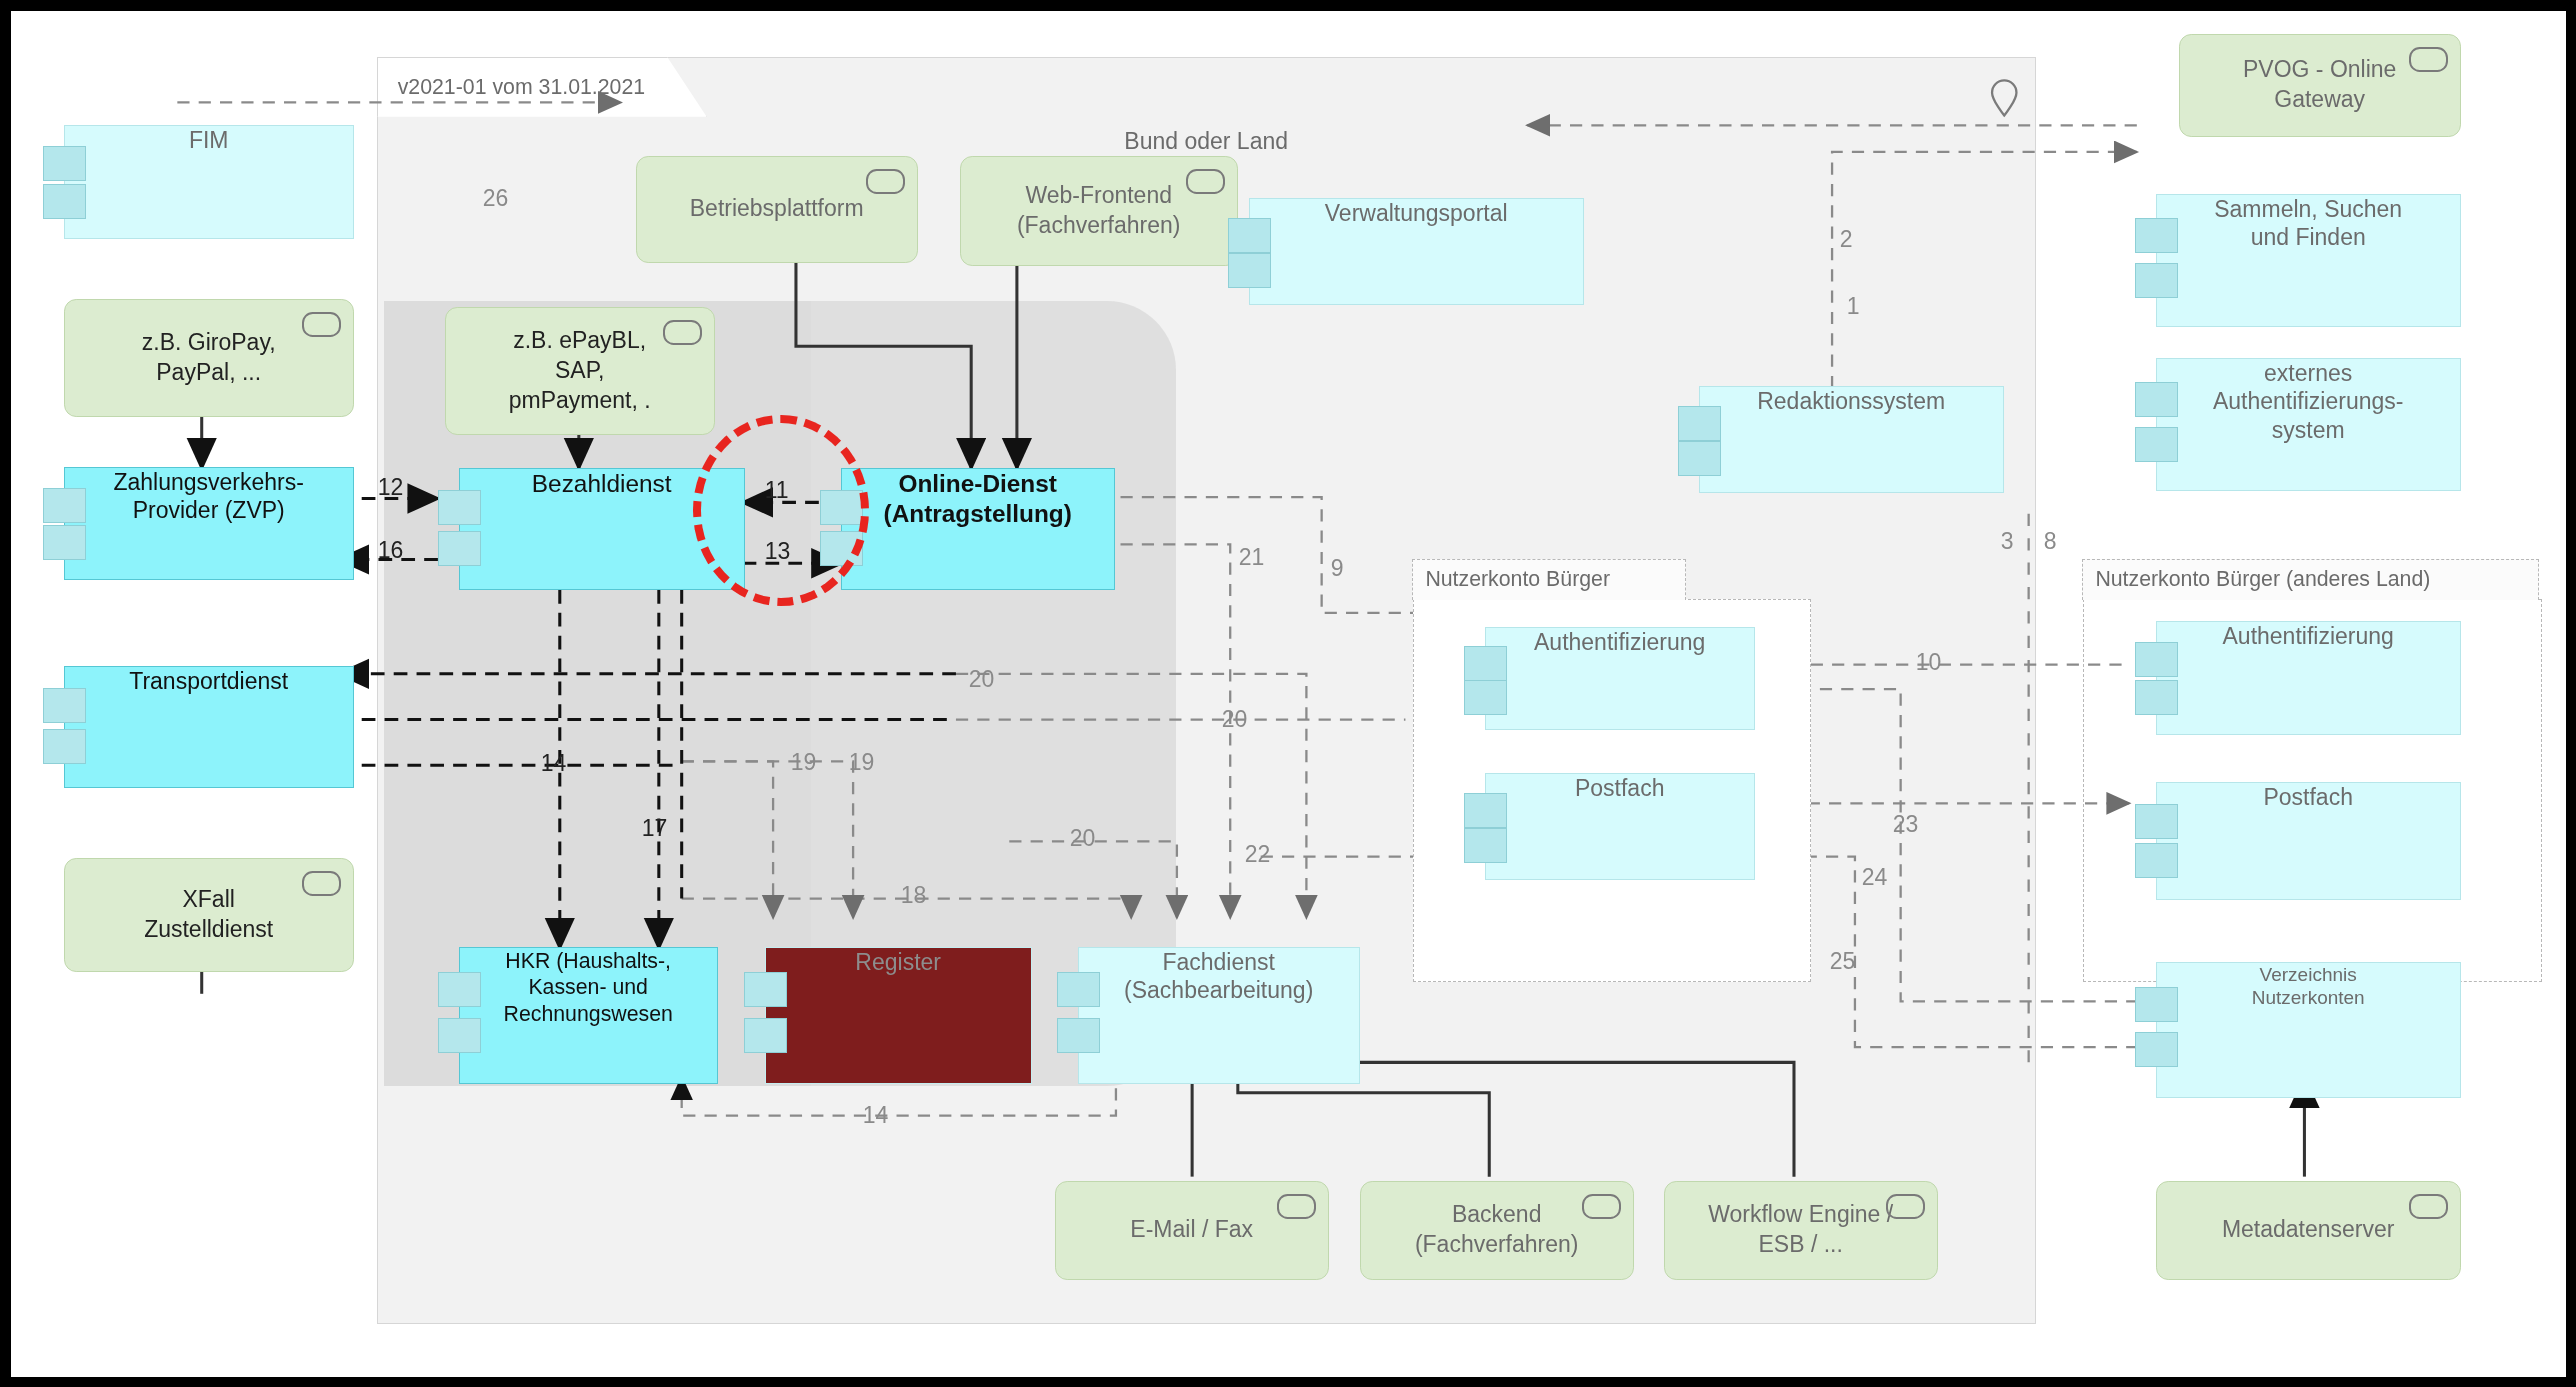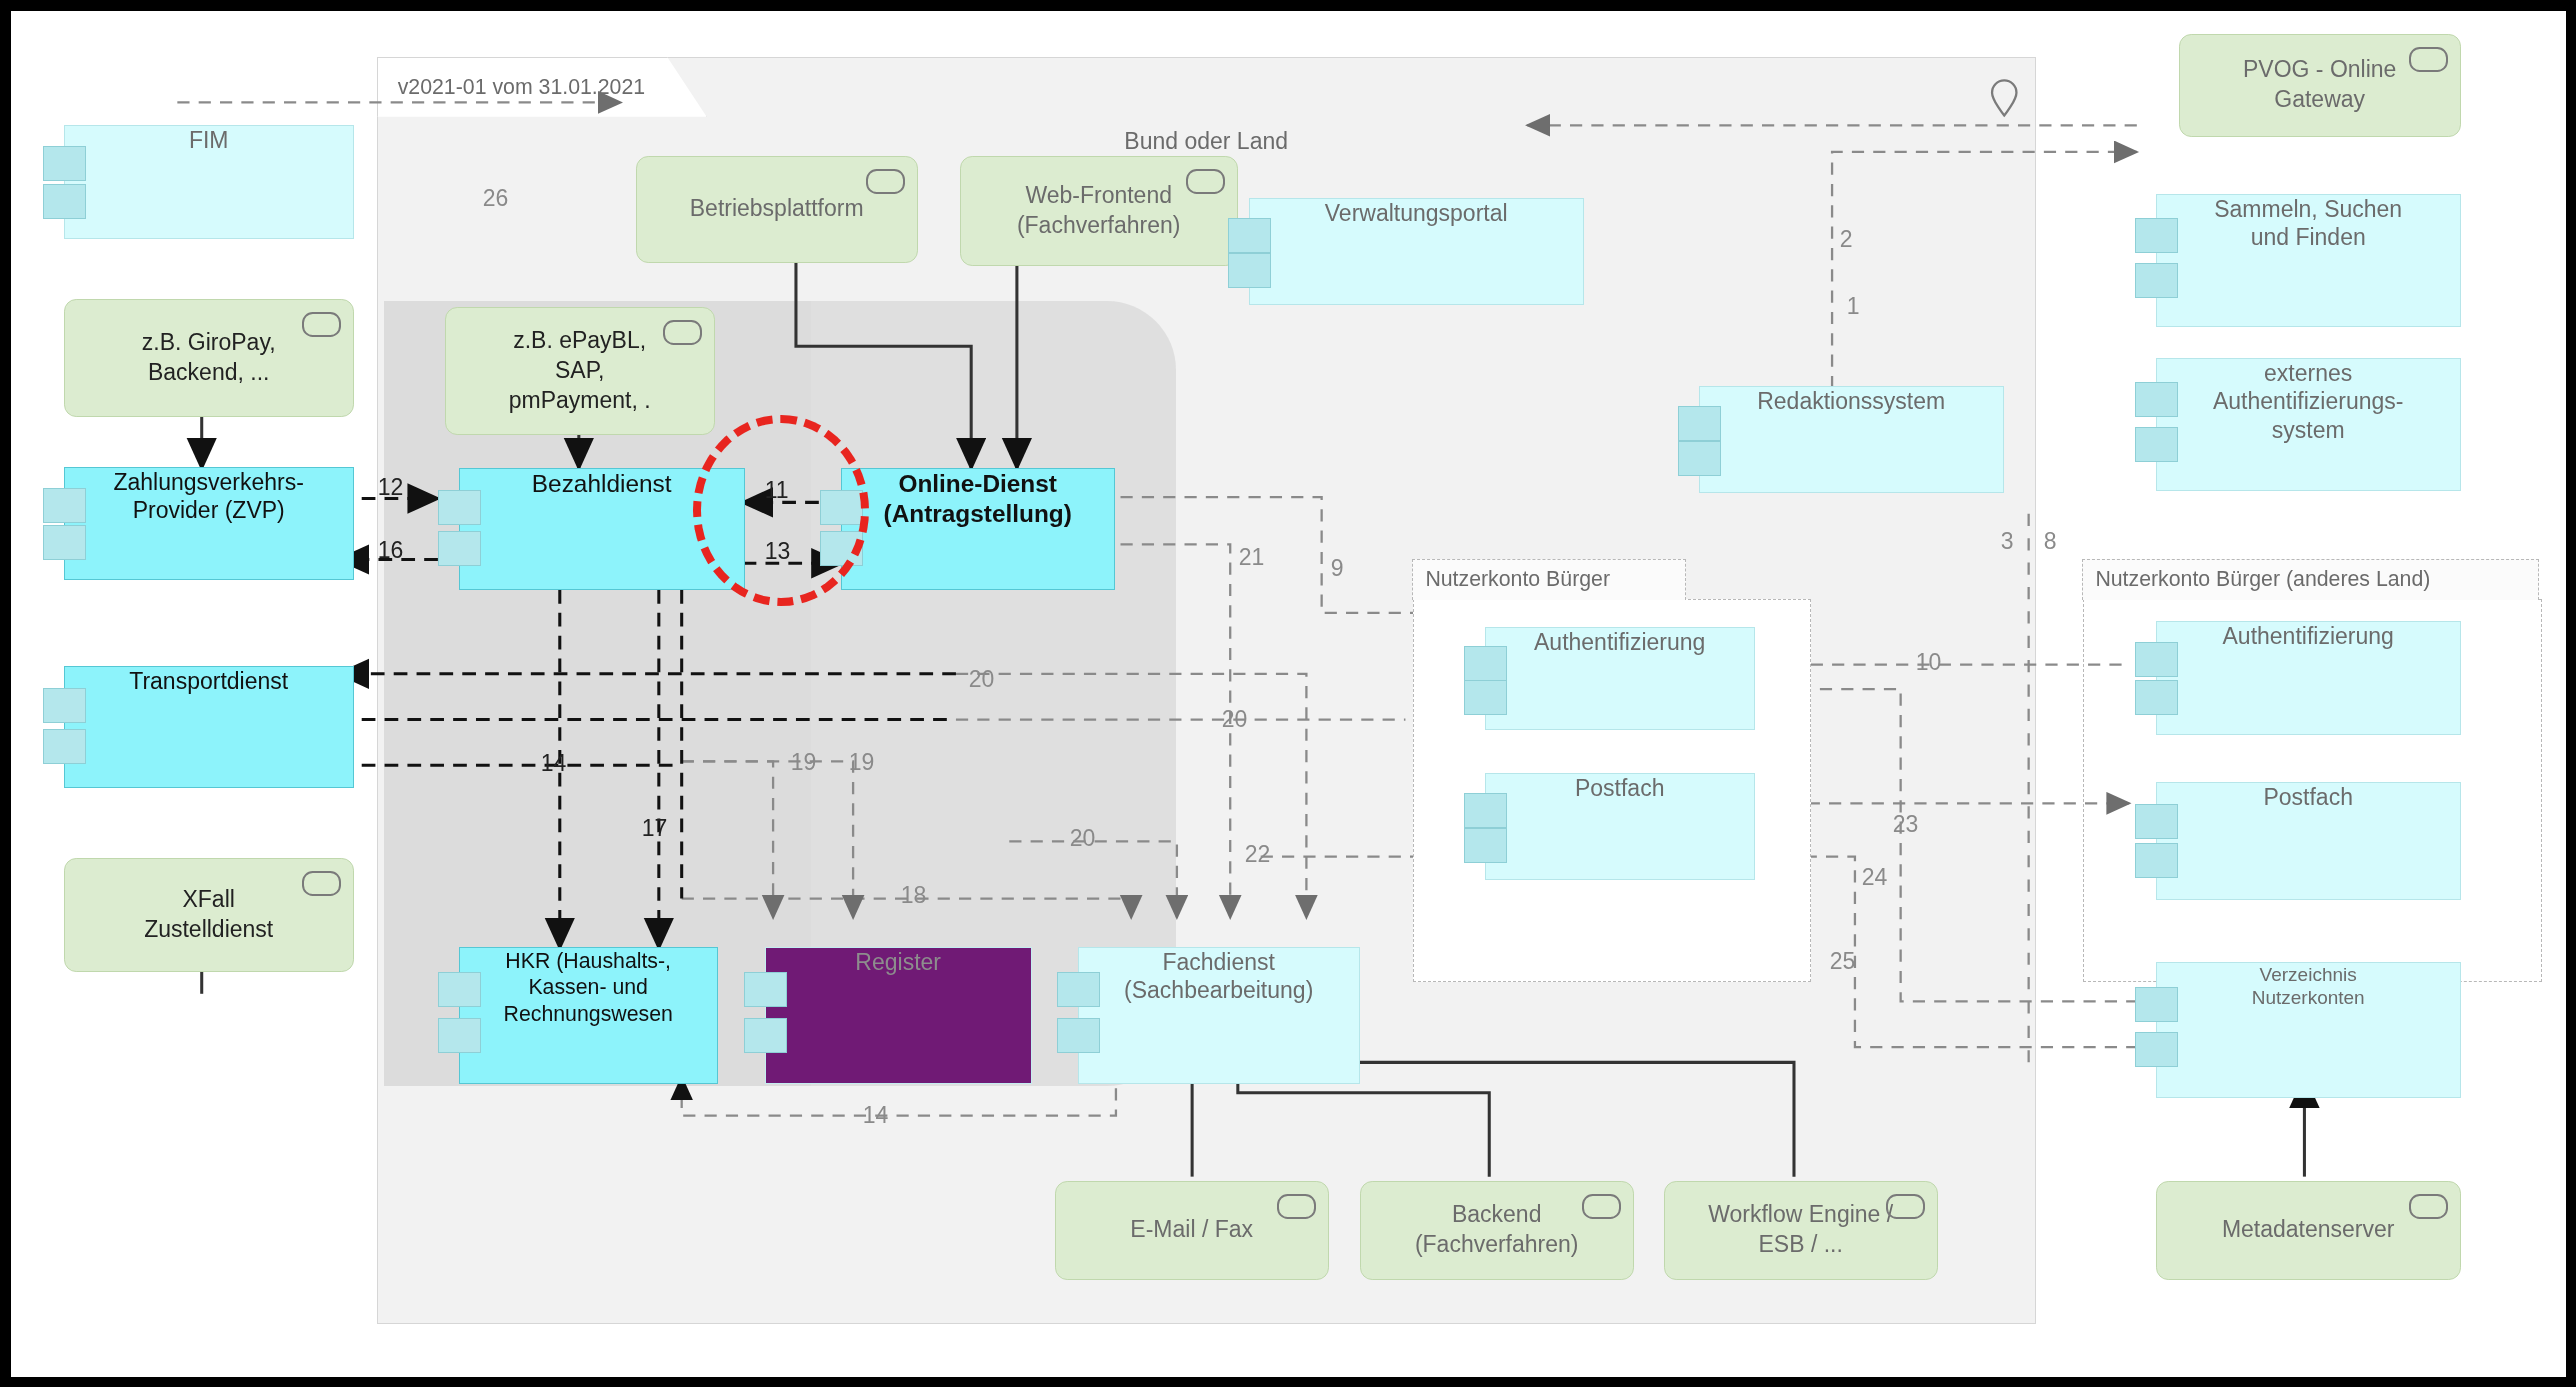--- a/index.html
+++ b/index.html
@@ -24,21 +24,21 @@
   .dg-tab span{font-size:21.3px;color:#6b6b6b;white-space:nowrap;}
   .nkb{left:1402px;top:588px;width:396px;height:381px;background:#ffffff;}
   .nkb-al{left:2072px;top:588px;width:457px;height:381px;}
 
   
   .comp{position:absolute;background:#c8f8fb;border:0.8px solid #a9dfe4;box-sizing:border-box;
         display:flex;align-items:flex-start;justify-content:center;text-align:center;line-height:1.25;}
   .comp .lbl{padding:0 7.6px;}
   .comp.solid{background:#8df3fb;border-color:#55c7d4;color:#111;}
   .comp.pale{background:#d6fbfd;border-color:#b6e6ea;color:#6b6b6b;}
-  .comp.lite{background:#701a75;border-color:#c4eef1;color:#8d8d8d;}
+  .comp.lite{background:#7f1d1d;border-color:#c4eef1;color:#8d8d8d;}
   .port{position:absolute;width:43px;height:35px;background:#b4e7ec;border:0.8px solid #8ecfd6;box-sizing:border-box;}
   .port.l1{left:-21.3px;top:18%;}
   .port.l2{left:-21.3px;top:52%;}
 
   
   .node{position:absolute;background:#dcecd0;border:0.8px solid #c0d8ad;border-radius:12.2px;box-sizing:border-box;
         display:flex;align-items:center;justify-content:center;text-align:center;color:#6b6b6b;line-height:1.3;}
   .node .lbl{padding:0 12.2px;}
   .node .badge{position:absolute;right:12.2px;top:12.2px;width:35px;height:21.3px;border:2.3px solid #7a7a7a;border-radius:10.7px;}
 
@@ -168,21 +168,21 @@
 
   <div class="comp pale" style="left:53px;top:114px;width:290px;height:114px;font-size:23px;">
     <div class="port l1"></div>
     <div class="port l2"></div>
     <div class="lbl">FIM</div>
   </div>
 
   <div class="node" style="left:53px;top:288px;width:290px;height:118px;font-size:23px;color:#222;">
     <div class="badge"></div>
     <div class="lbl" style="white-space:pre-line;">z.B. GiroPay,
-Backend, ...</div>
+PayPal, ...</div>
   </div>
 
   <div class="comp solid" style="left:53px;top:456px;width:290px;height:113px;font-size:23px;">
     <div class="port l1"></div>
     <div class="port l2"></div>
     <div class="lbl" style="white-space:pre-line;">Zahlungsverkehrs-
 Provider (ZVP)</div>
   </div>
 
   <div class="comp solid" style="left:53px;top:655px;width:290px;height:122px;font-size:23px;">

